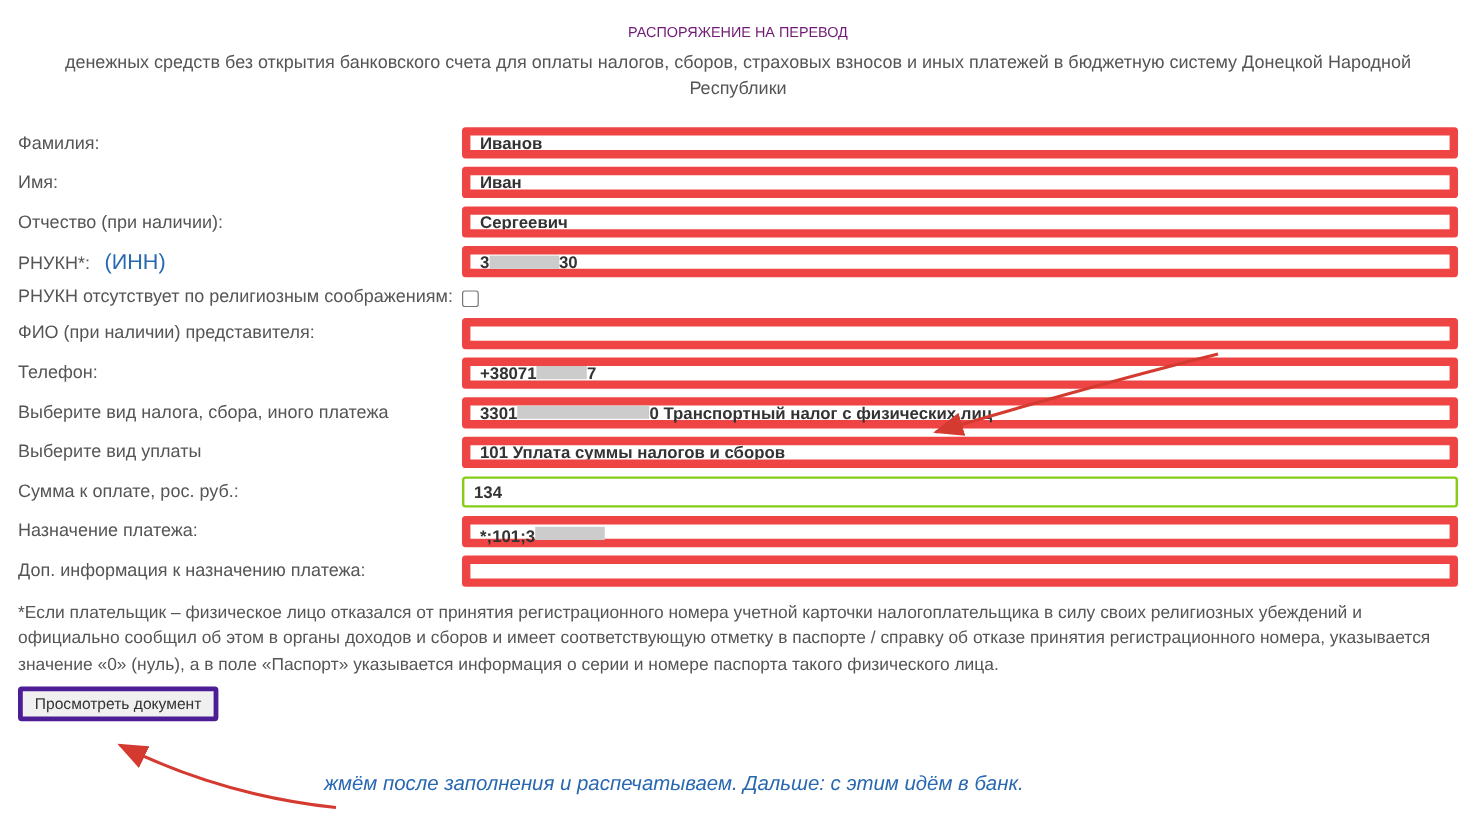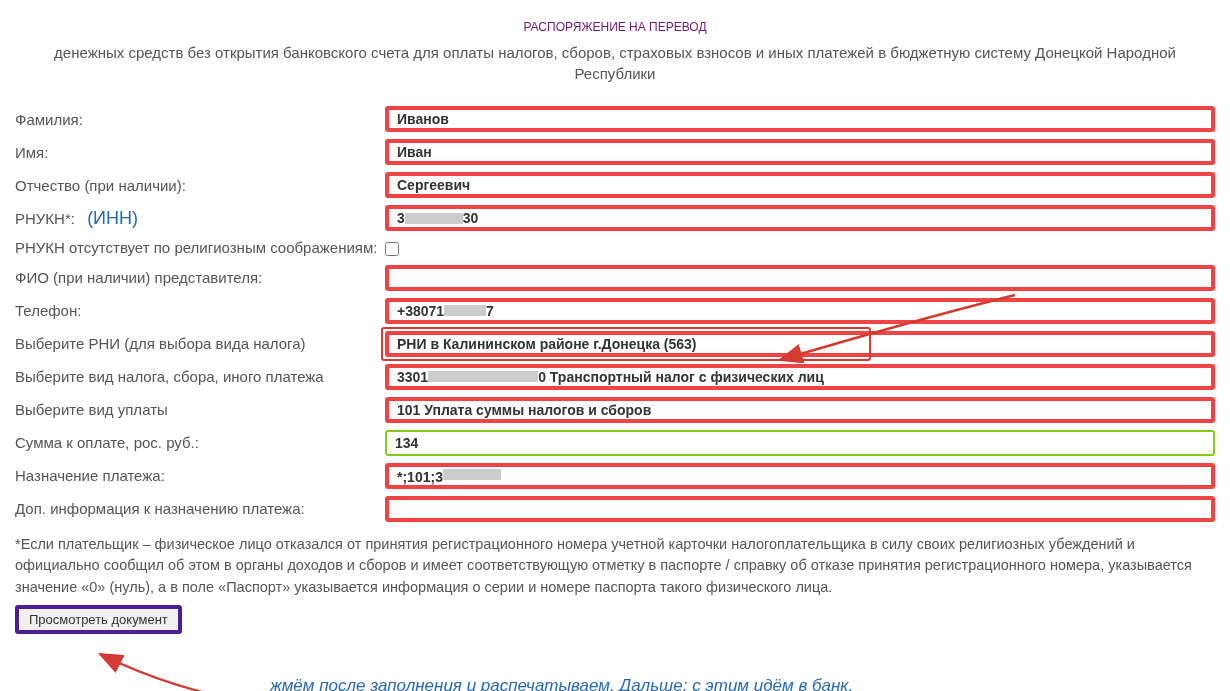--- a/index.html
+++ b/index.html
@@ -31,21 +31,21 @@
     }
     .form-label {
       width: 370px;
       flex-shrink: 0;
       color: #555;
       font-size: 15px;
     }
     .form-input {
       flex: 1;
       height: 26px;
-      border: 4px solid #ef4444;
+      border: 7px solid #ef4444;
       border-radius: 3px;
       padding: 2px 8px;
       font-size: 14px;
       font-weight: bold;
       color: #333;
       background: #fff;
     }
     .form-checkbox {
       width: 14px;
       height: 14px;
@@ -175,27 +175,20 @@
 
   <div class="form-row">
     <div class="form-label">Телефон:</div>
     <div class="form-input" style="display:flex;align-items:center;">
       <span>+38071</span>
         <span class="redacted" style="width:42px;"></span>
         <span>7</span>
     </div>
   </div>
 
-  <div class="form-row">
-    <div class="form-label">Выберите РНИ (для выбора вида налога)</div>
-    <div class="highlight-box">
-      <input class="form-input" value="РНИ в Калининском районе г.Донецка (563)" style="">
-      <div class="red-outline"></div>
-    </div>
-  </div>
 
   <div class="form-row">
     <div class="form-label">Выберите вид налога, сбора, иного платежа</div>
     <div class="form-input" style="display:flex;align-items:center;">
       <span>3301</span>
         <span class="redacted" style="width:110px;"></span>
         <span>0 Транспортный налог с физических лиц</span>
     </div>
   </div>
 

